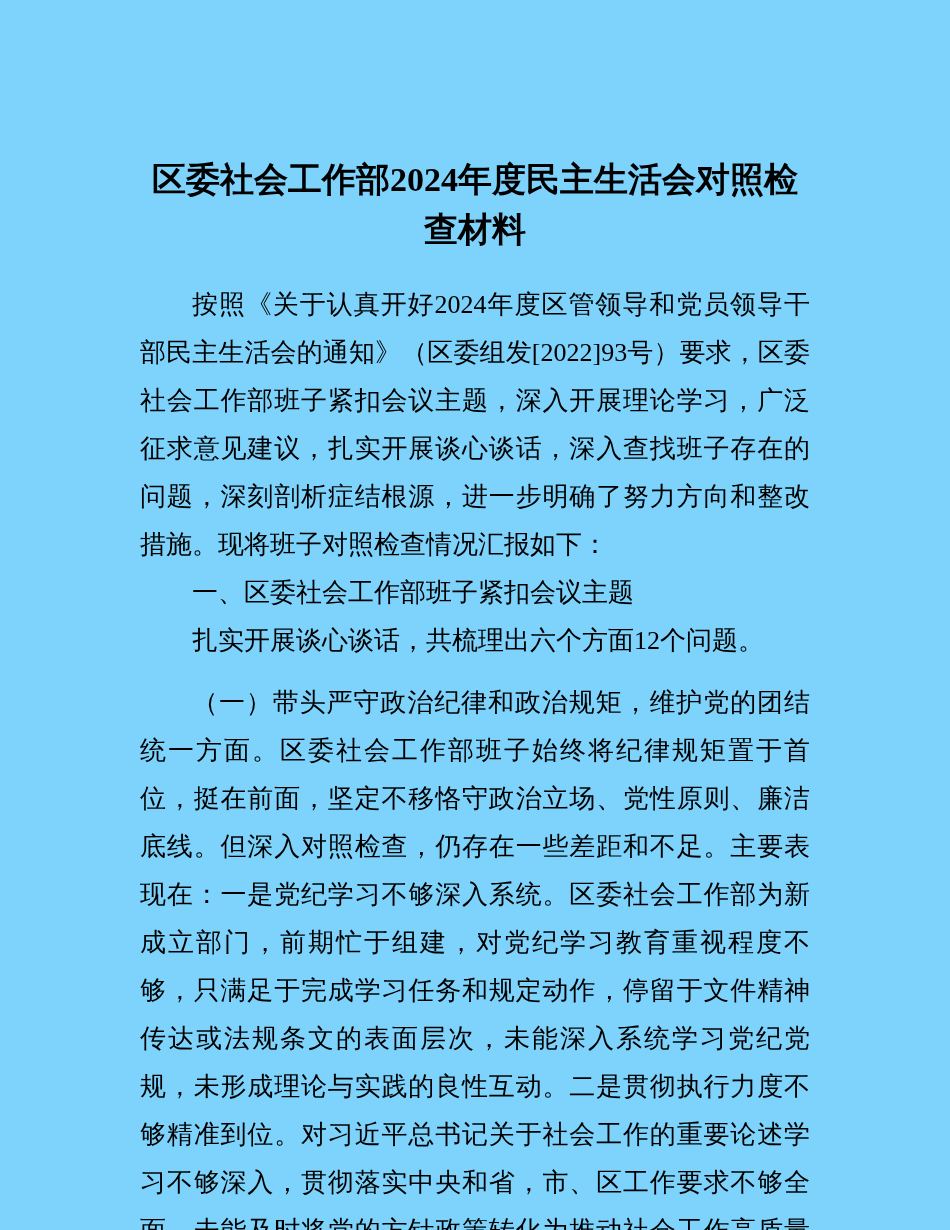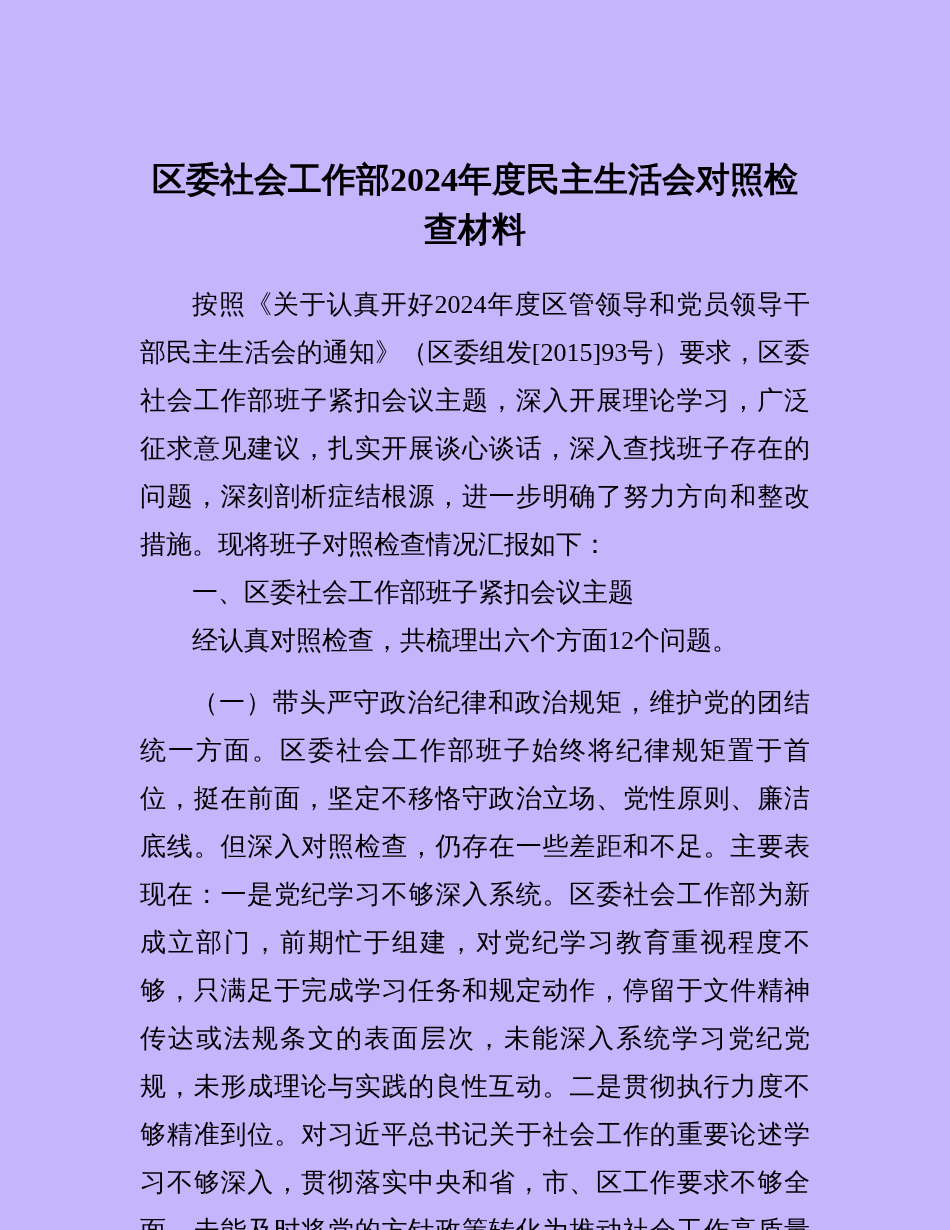--- a/index.html
+++ b/index.html
@@ -6,21 +6,21 @@
     margin: 0;
     padding: 0;
     background: #ffffff;
   }
   .page {
     position: relative;
     width: 950px;
     height: 1230px;
     box-sizing: border-box;
     padding: 155px 140px 60px 140px;
-    background: #c4b5fd;
+    background: #7dd3fc;
     overflow: hidden;
     font-family: "Liberation Serif", "DejaVu Serif", serif;
     color: #000000;
   }
   .doc-title {
     margin: 0 0 26px 0;
     font-size: 34px;
     font-weight: bold;
     line-height: 50px;
     text-align: center;
@@ -36,20 +36,20 @@
   .para.spaced {
     margin-top: 14px;
   }
 </style>
 </head>
 <body>
 
 <div class="page">
   <h1 class="doc-title">区委社会工作部2024年度民主生活会对照检查材料</h1>
 
-  <p class="para">按照《关于认真开好2024年度区管领导和党员领导干部民主生活会的通知》（区委组发[2015]93号）要求，区委社会工作部班子紧扣会议主题，深入开展理论学习，广泛征求意见建议，扎实开展谈心谈话，深入查找班子存在的问题，深刻剖析症结根源，进一步明确了努力方向和整改措施。现将班子对照检查情况汇报如下：</p>
+  <p class="para">按照《关于认真开好2024年度区管领导和党员领导干部民主生活会的通知》（区委组发[2022]93号）要求，区委社会工作部班子紧扣会议主题，深入开展理论学习，广泛征求意见建议，扎实开展谈心谈话，深入查找班子存在的问题，深刻剖析症结根源，进一步明确了努力方向和整改措施。现将班子对照检查情况汇报如下：</p>
 
   <p class="para">一、区委社会工作部班子紧扣会议主题</p>
 
-  <p class="para">经认真对照检查，共梳理出六个方面12个问题。</p>
+  <p class="para">扎实开展谈心谈话，共梳理出六个方面12个问题。</p>
 
   <p class="para spaced">（一）带头严守政治纪律和政治规矩，维护党的团结统一方面。区委社会工作部班子始终将纪律规矩置于首位，挺在前面，坚定不移恪守政治立场、党性原则、廉洁底线。但深入对照检查，仍存在一些差距和不足。主要表现在：一是党纪学习不够深入系统。区委社会工作部为新成立部门，前期忙于组建，对党纪学习教育重视程度不够，只满足于完成学习任务和规定动作，停留于文件精神传达或法规条文的表面层次，未能深入系统学习党纪党规，未形成理论与实践的良性互动。二是贯彻执行力度不够精准到位。对习近平总书记关于社会工作的重要论述学习不够深入，贯彻落实中央和省，市、区工作要求不够全面，未能及时将党的方针政策转化为推动社会工作高质量发</p>
 </div>
 
 </body></html>

